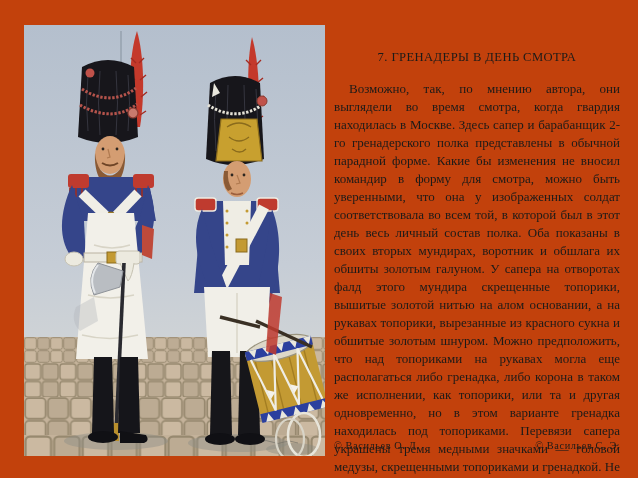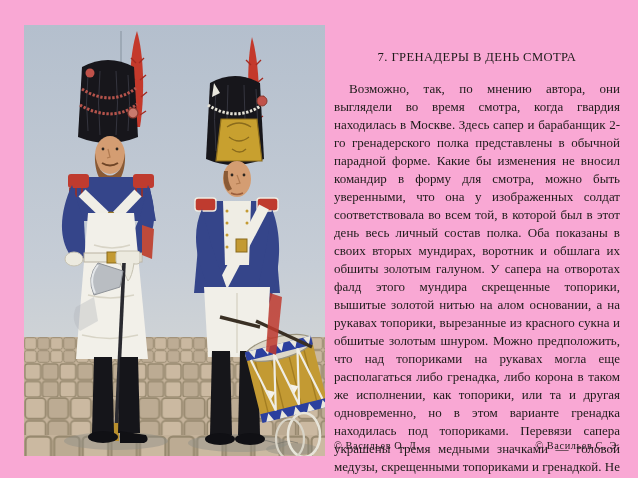--- a/index.html
+++ b/index.html
@@ -4,21 +4,21 @@
 <style>
   html,body{margin:0;padding:0;}
   body{
     width:638px;height:478px;
     background:#fbfaf7;
     font-family:"Liberation Serif", serif;
     color:#1c1b19;
     position:relative;
     overflow:hidden;
   }
-  .page{position:absolute;inset:0;background:#f9a8d4;}
+  .page{position:absolute;inset:0;background:#c2410c;}
   .artwork{
     position:absolute;left:24px;top:25px;width:301px;height:431px;
     background:#bcc5d1;
   }
   .artwork svg{display:block;width:100%;height:100%;}
   .text-col{
     position:absolute;left:334px;top:50px;width:286px;
   }
   .title{
     text-align:center;

